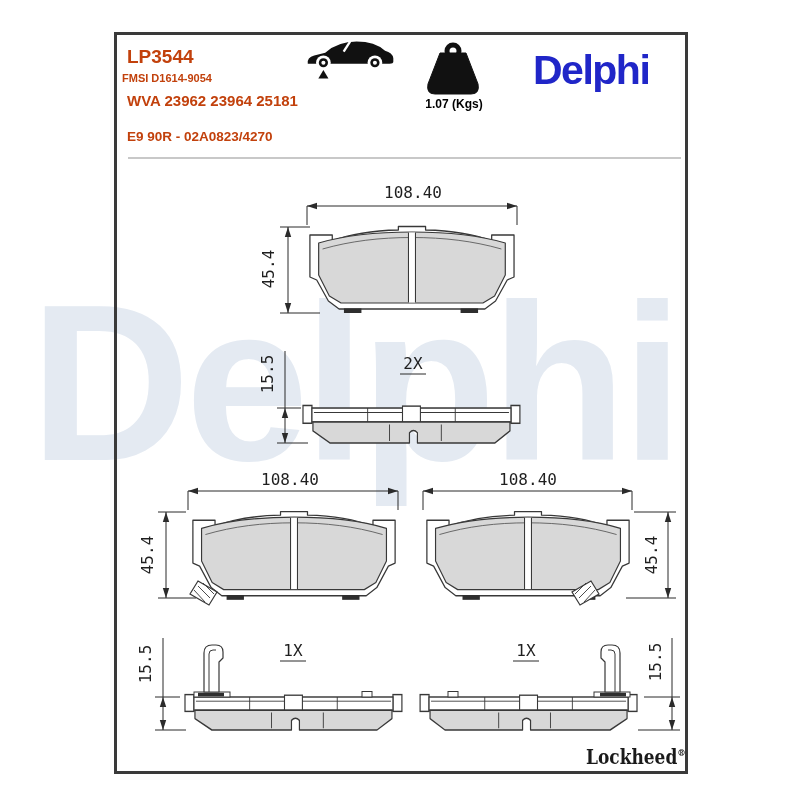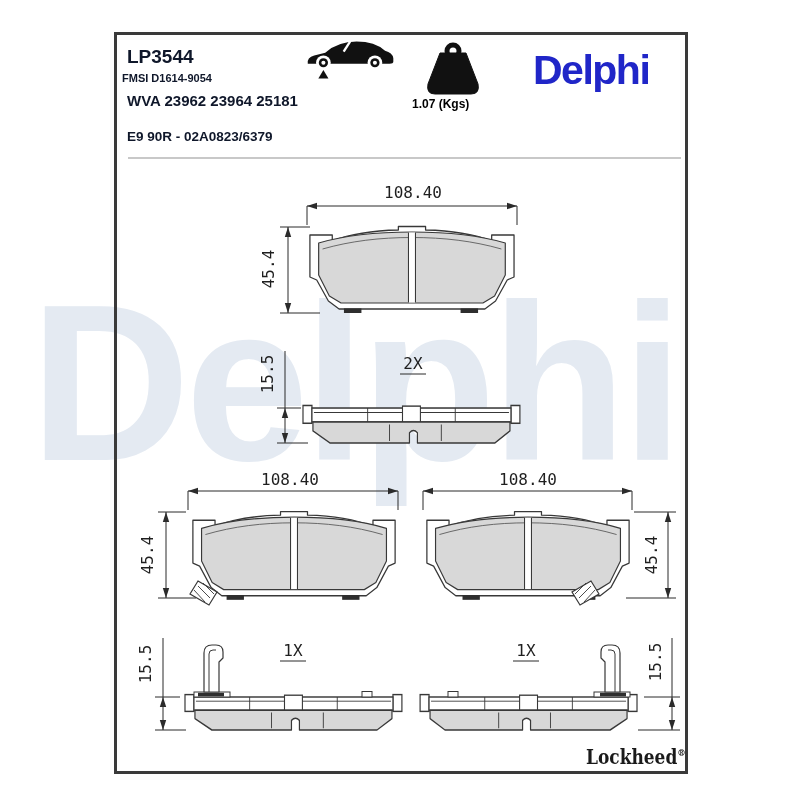--- a/index.html
+++ b/index.html
@@ -3,28 +3,28 @@
 <meta charset="utf-8">
 <style>
   html,body{margin:0;padding:0;background:#fff;}
   #canvas{position:relative;width:800px;height:800px;background:#fff;overflow:hidden;
           font-family:"Liberation Sans",sans-serif;}
   .abs{position:absolute;}
   #watermark{left:30px;top:272px;z-index:0;font-size:222px;font-weight:bold;
              letter-spacing:-5px;color:#e4eaf2;line-height:1;white-space:nowrap;}
   #frame{left:114px;top:32px;width:574px;height:742px;border:3px solid #3a3a3a;
          box-sizing:border-box;z-index:1;}
-  .hdr{z-index:3;color:#0f172a;}
+  .hdr{z-index:3;color:#c2410c;}
   #part-number{left:127px;top:46px;font-size:19px;font-weight:bold;}
   #fmsi{left:122px;top:72px;font-size:11px;font-weight:bold;}
   #wva{left:127px;top:92px;font-size:15px;font-weight:bold;}
   #homolog{left:127px;top:129px;font-size:13.5px;font-weight:bold;}
   #car-icon{left:305px;top:36px;z-index:3;}
   #weight-icon{left:422px;top:42px;z-index:3;}
-  #weight-label{left:412px;top:97px;width:84px;text-align:left;font-size:12px;font-weight:bold;z-index:3;}
+  #weight-label{left:412px;top:97px;width:84px;text-align:center;font-size:12px;font-weight:bold;z-index:3;}
   #delphi-logo{left:533px;top:50px;font-size:41px;font-weight:bold;color:#2026c8;
                letter-spacing:-1.5px;z-index:3;line-height:1;}
   #divider{left:128px;top:157px;width:553px;height:2px;background:#c8c8c8;z-index:2;}
   .drw{z-index:2;overflow:visible;}
   #lockheed{left:586px;top:745px;z-index:3;font-family:"DejaVu Serif",serif;font-weight:bold;
             font-size:20px;color:#1a1a1a;transform:scaleX(0.85);transform-origin:left top;white-space:nowrap;}
   #lockheed sup{font-size:10px;}
   .dim{font-family:"DejaVu Sans Mono",monospace;font-size:16px;fill:#1f1f1f;}
   .dl{stroke:#2b2b2b;stroke-width:1;fill:none;}
   .ah{fill:#2b2b2b;stroke:none;}
@@ -67,21 +67,21 @@
     </defs>
   </svg>
 
   <div id="watermark" class="abs">Delphi</div>
 
   <div id="frame" class="abs"></div>
 
   <div id="part-number" class="abs hdr">LP3544</div>
   <div id="fmsi" class="abs hdr">FMSI D1614-9054</div>
   <div id="wva" class="abs hdr">WVA 23962 23964 25181</div>
-  <div id="homolog" class="abs hdr">E9 90R - 02A0823/6379</div>
+  <div id="homolog" class="abs hdr">E9 90R - 02A0823/4270</div>
 
   <svg id="car-icon" class="abs" width="92" height="48" viewBox="0 0 100 52">
     <path d="M 3 30 Q 2 23 10 21 L 22 18 Q 36 6 56 6 Q 76 6 87 16 Q 95 18 96 24 L 96 28 Q 96 30 92 30 Z" fill="#111"></path>
     <line x1="49" y1="6" x2="42" y2="17" stroke="#fff" stroke-width="2.5"></line>
     <circle cx="20" cy="29" r="8" fill="#fff"></circle>
     <circle cx="20" cy="29" r="5" fill="#111"></circle>
     <circle cx="20" cy="29" r="2.2" fill="#fff"></circle>
     <circle cx="76" cy="29" r="8" fill="#fff"></circle>
     <circle cx="76" cy="29" r="5" fill="#111"></circle>
     <circle cx="76" cy="29" r="2.2" fill="#fff"></circle>

